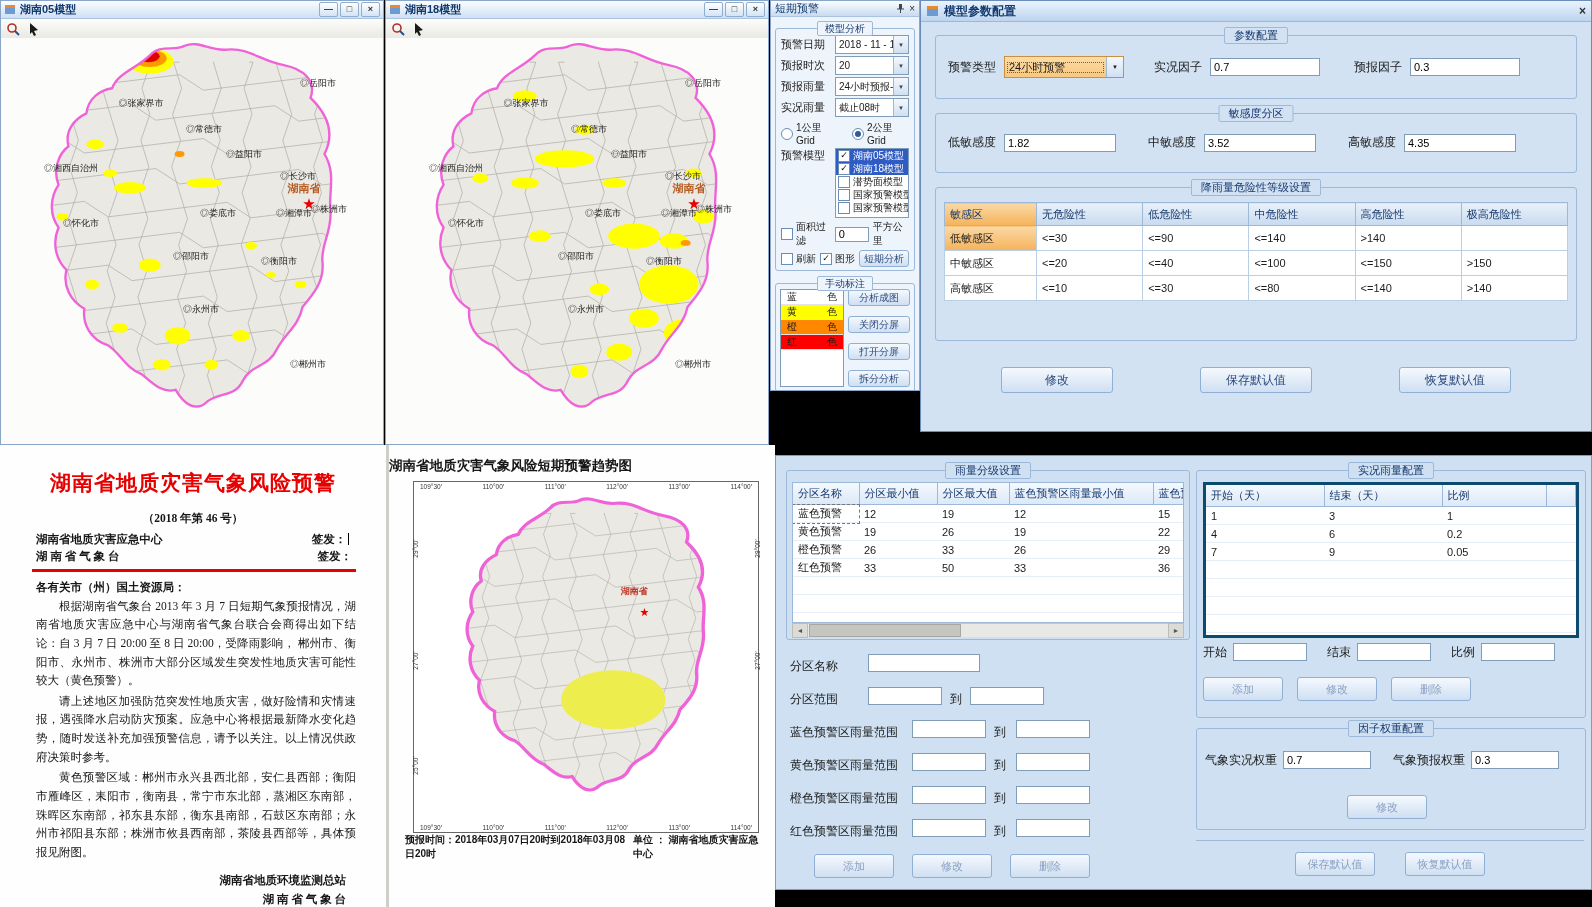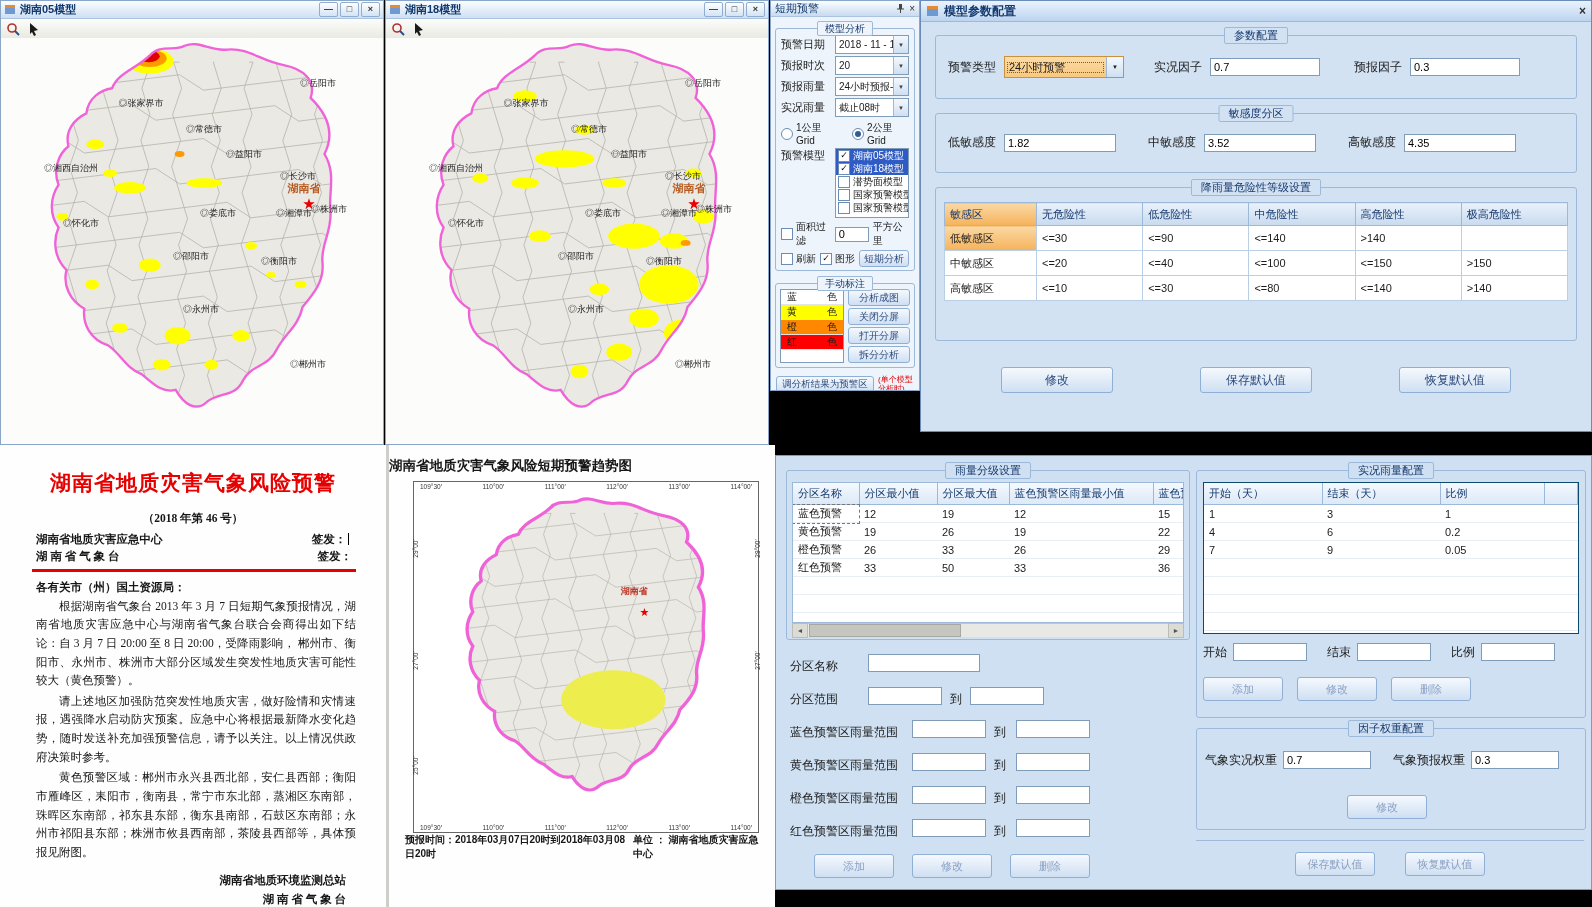--- a/index.html
+++ b/index.html
@@ -404,21 +404,21 @@
           </div>
           <div class="crow" style="background: rgb(255, 136, 0);">
             <span>橙</span>
             <span>色</span>
           </div>
           <div class="crow" style="background: rgb(255, 0, 0);">
             <span>红</span>
             <span>色</span>
           </div>
         </div>
-      <div id="p-manualbtns" style="width:62px;display:flex;flex-direction:column;gap:2px;">
+      <div id="p-manualbtns" style="width:62px;display:flex;flex-direction:column;gap:10px;">
           <div class="btn sm">分析成图</div>
           <div class="btn sm">关闭分屏</div>
           <div class="btn sm">打开分屏</div>
           <div class="btn sm">拆分分析</div>
         </div>
     </div>
   </div>
   <div class="prow" style="margin-top:6px;">
     <div class="btn sm" style="flex:none;width:96px;font-size:9.5px;">调分析结果为预警区</div>
     <span style="color:#e00000;font-size:8px;line-height:1.1;">(单个模型分析时)</span>
@@ -724,21 +724,21 @@
     <input class="abs inp" style="left: 230px; top: 173px; width: 74px;">
   </div>
   <div id="c-rainbtns" class="abs" style="left:38px;top:398px;width:330px;display:flex;gap:18px;">
       <div class="btn med dis">添加</div>
       <div class="btn med dis">修改</div>
       <div class="btn med dis">删除</div>
     </div>
 
   <div class="gbox2" style="left:420px;top:14px;width:388px;height:246px;background:#cfe0f2;">
     <span class="glab2" style="background:#cfe0f2;">实况雨量配置</span>
-    <div style="position:absolute;left:6px;right:6px;top:11px;height:150px;border:1px solid #0c4a6e;background:#fff;overflow:hidden;">
+    <div style="position:absolute;left:6px;right:6px;top:11px;height:150px;border:3px solid #0c4a6e;background:#fff;overflow:hidden;">
       <table class="ctable" style="width:100%;">
         <colgroup>
             <col style="width:118px;">
             <col style="width:118px;">
             <col style="width:104px;">
             <col>
           </colgroup>
         <tbody id="c-livetable">
             <tr>
               <th>开始（天）</th>

